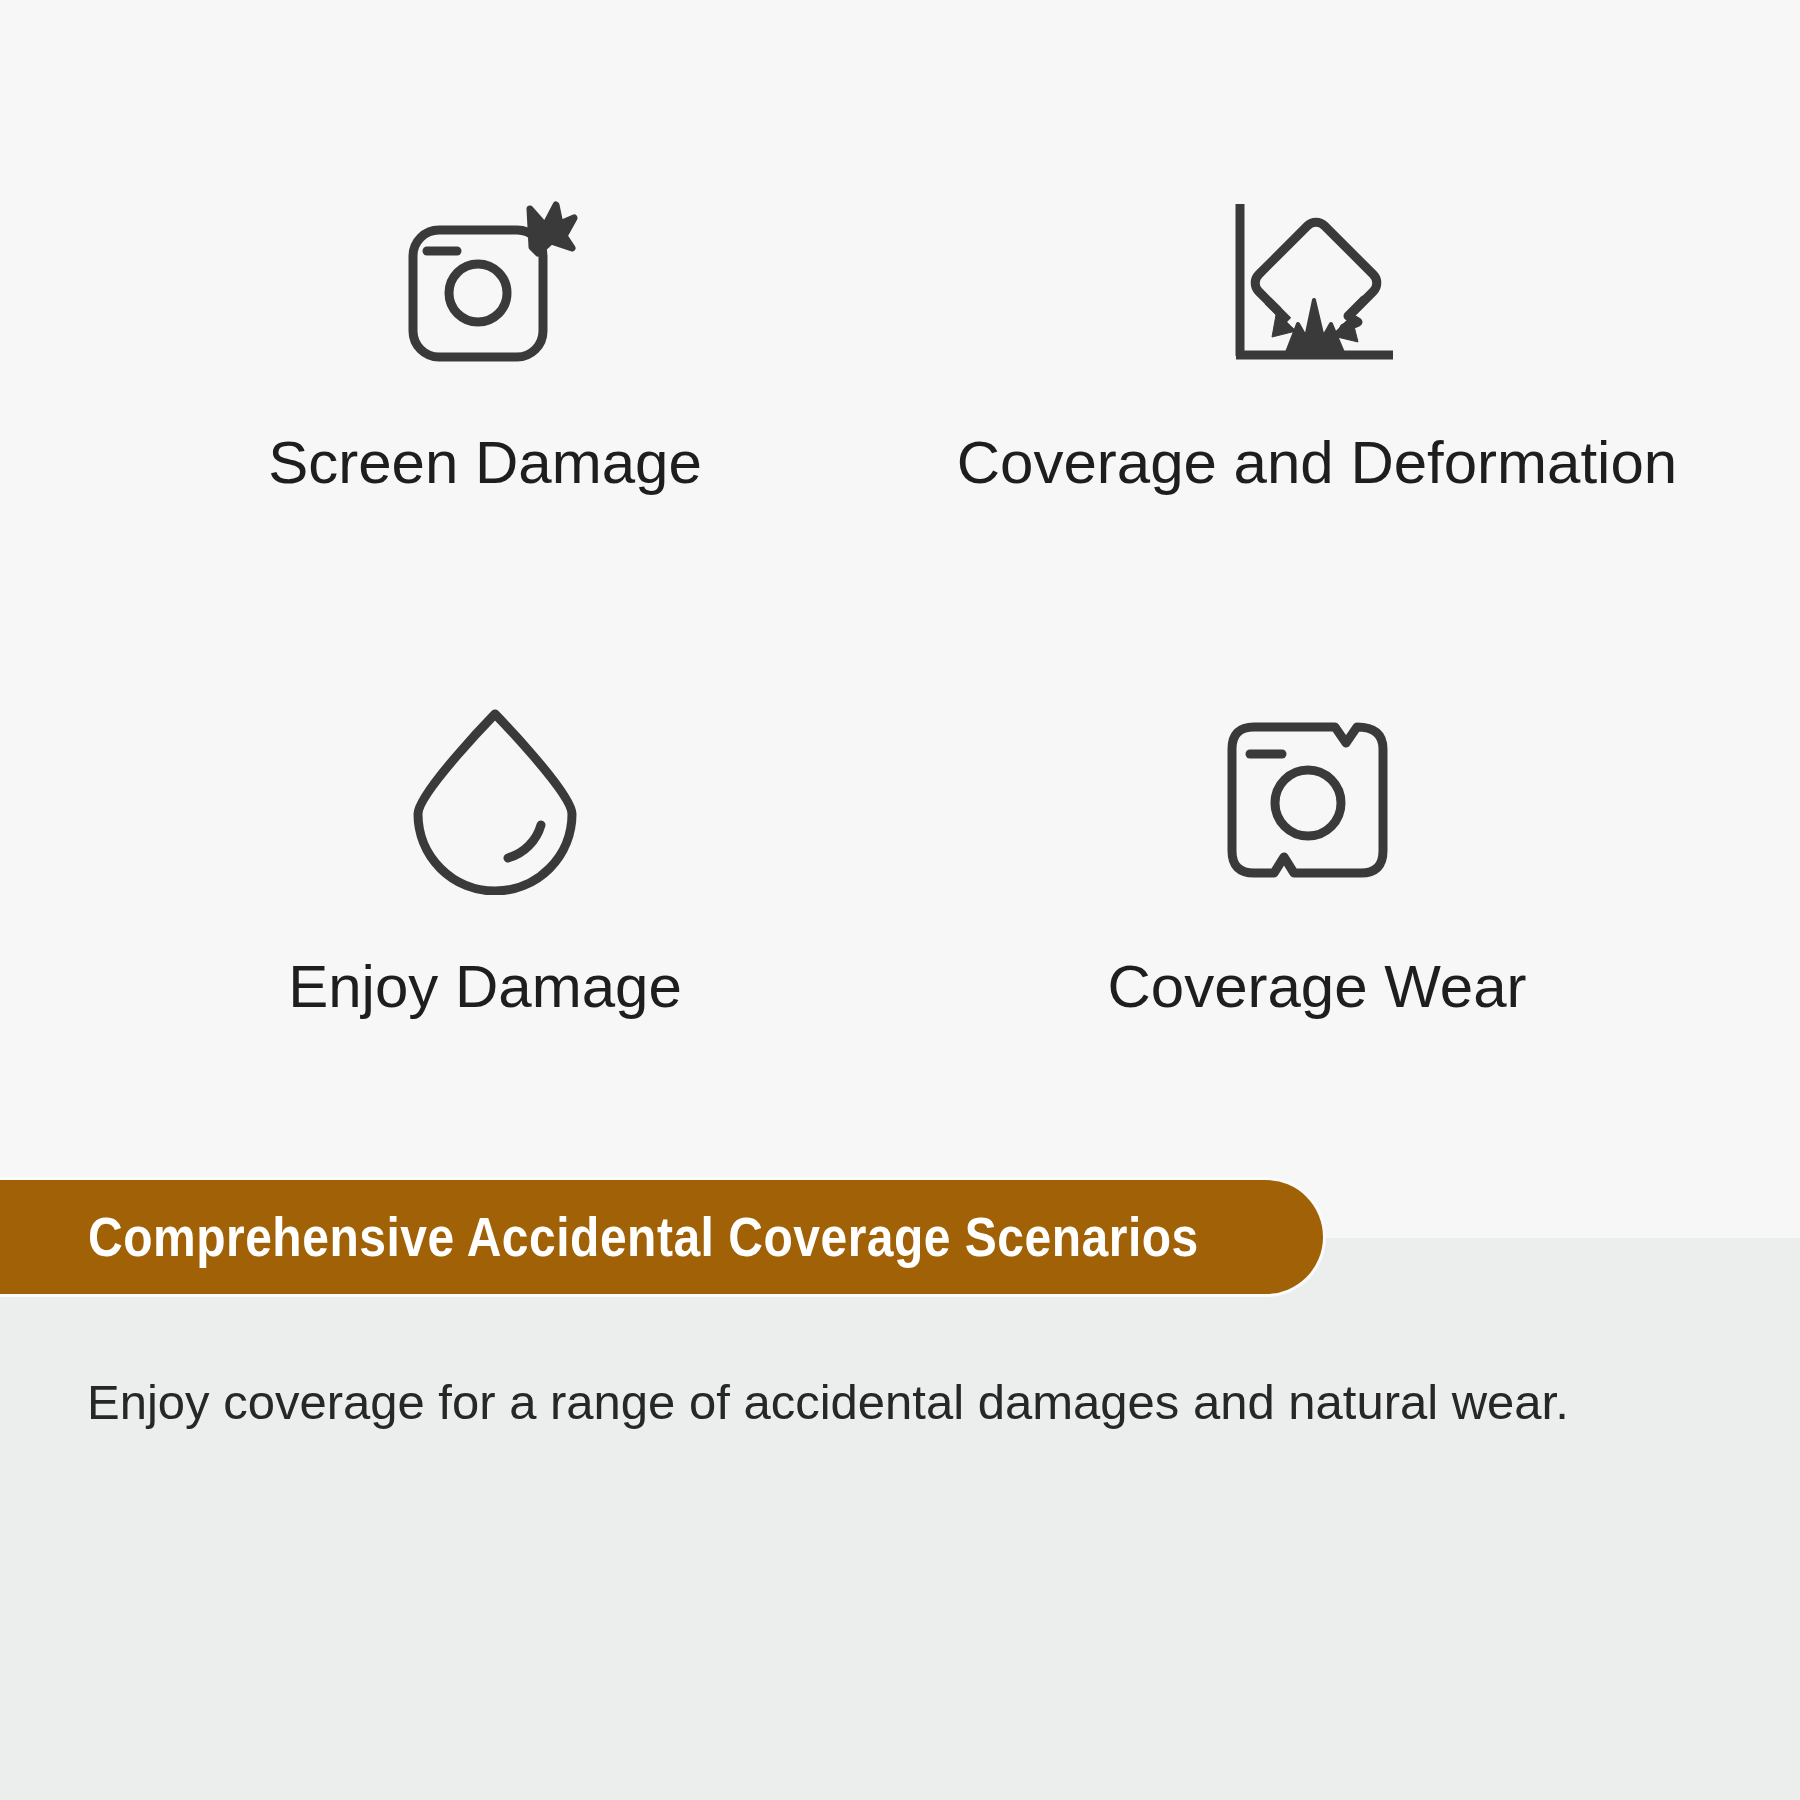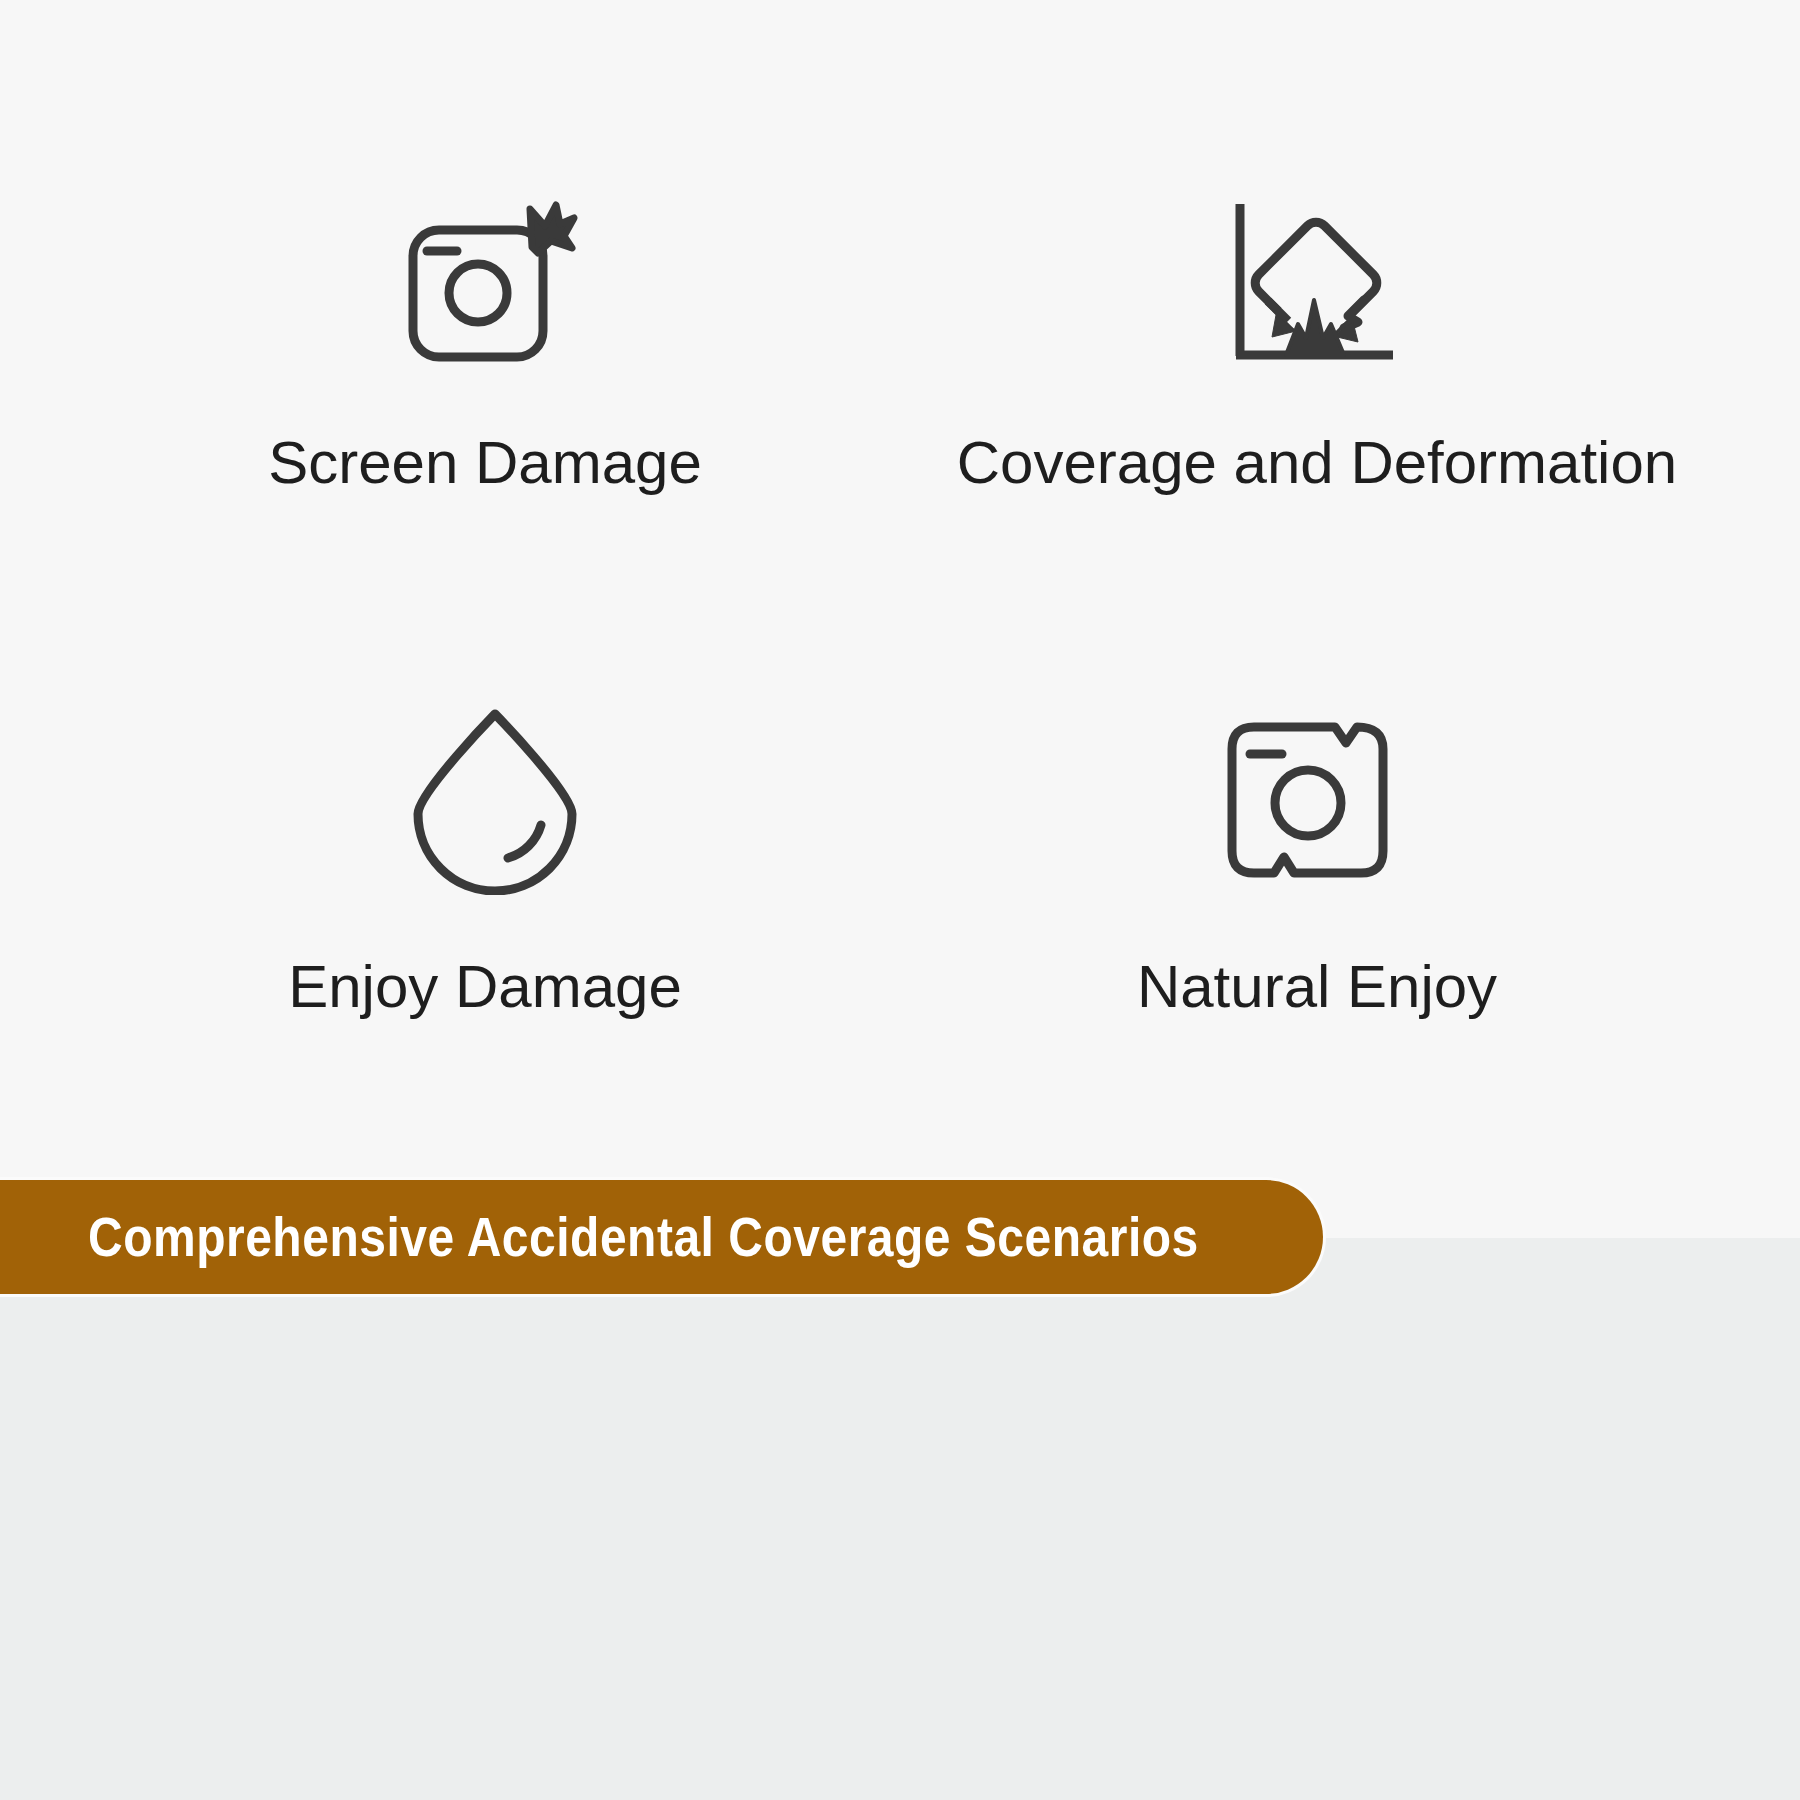--- a/index.html
+++ b/index.html
@@ -78,24 +78,25 @@
     <path class="stroke rjoin" d="M95,9 C95,9 18,88 18,109 A77,77 0 1 0 172,109 C172,88 95,9 95,9 Z"></path>
     <path class="stroke rjoin" stroke-width="8" d="M108,153 A48,48 0 0 0 141,120"></path>
   </svg>
   <div class="item-label label-r2 label-c1">Enjoy Damage</div>
 
   <svg class="icon-box icon-wear" width="168" height="162" viewBox="0 0 168 162">
     <path class="stroke rjoin" d="M30,8 H111 L122,24 L133,8 Q159,8 159,30 V132 Q159,154 137,154 H70 L60,138 L50,154 H30 Q8,154 8,132 V30 Q8,8 30,8 Z"></path>
     <circle class="stroke" cx="84" cy="84" r="33"></circle>
     <line class="stroke rjoin" x1="26" y1="35" x2="58" y2="35"></line>
   </svg>
-  <div class="item-label label-r2 label-c2">Natural Enjoy</div>
+  <div class="item-label label-r2 label-c2">Coverage Wear</div>
 
   <div class="bottom-section"></div>
 
   <div class="banner">
     <span class="banner-title">Comprehensive Accidental Coverage Scenarios</span>
   </div>
 
   <div class="description">
+    <div>Enjoy coverage for a range of accidental damages and natural wear.</div>
   </div>
 
 </div>
 
 </body></html>

